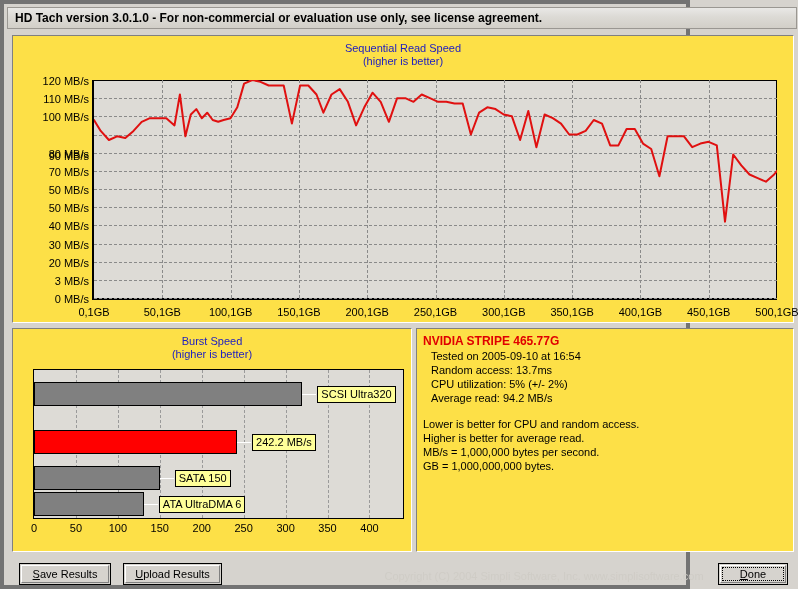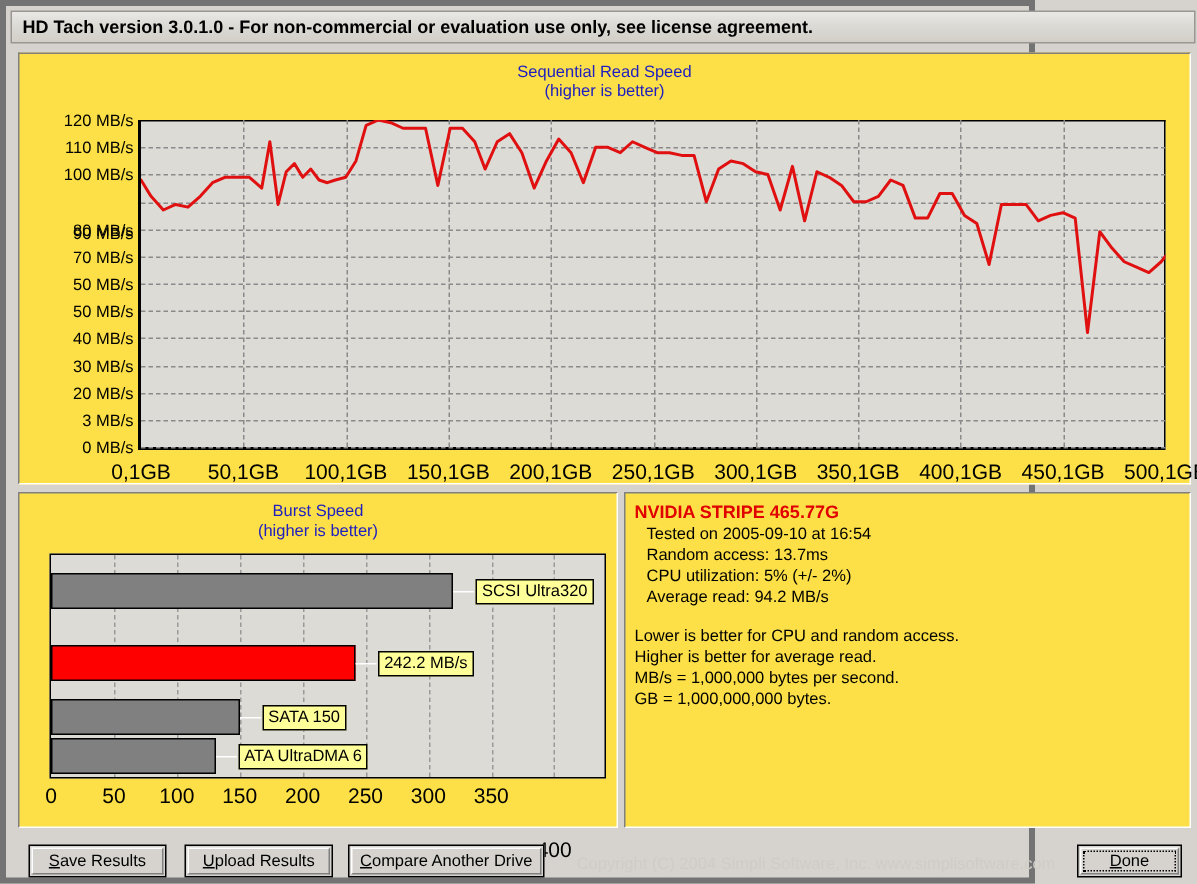--- a/index.html
+++ b/index.html
@@ -68,21 +68,21 @@
   #read-plot .rightrule{
     position:absolute;right:0;top:0;height:100%;width:0;border-left:1px solid #000;
   }
   .ylabel{
     position:absolute;right:0;text-align:right;font-size:11px;
     white-space:nowrap;transform:translateY(-50%);
   }
   #read-ylabels{position:absolute;left:0;top:44px;width:76px;height:220px;}
   #read-xlabels{position:absolute;left:79px;top:268px;width:690px;height:16px;}
   .xlabel{
-    position:absolute;top:0;font-size:14px;white-space:nowrap;
+    position:absolute;top:0;font-size:11px;white-space:nowrap;
     transform:translateX(-50%);
   }
   
   #burst-plot{
     position:absolute;left:20px;top:40px;width:371px;height:150px;
     background:#dddbd6;
     border:1px solid #000;
     box-sizing:border-box;
   }
   #burst-plot .vgrid{
@@ -244,21 +244,21 @@
       </div>
     <div id="burst-xlabels">
         <div class="xlabel" style="left: 1px; top: 1px;">0</div>
         <div class="xlabel" style="left: 42.9318px; top: 1px;">50</div>
         <div class="xlabel" style="left: 84.8636px; top: 1px;">100</div>
         <div class="xlabel" style="left: 126.795px; top: 1px;">150</div>
         <div class="xlabel" style="left: 168.727px; top: 1px;">200</div>
         <div class="xlabel" style="left: 210.659px; top: 1px;">250</div>
         <div class="xlabel" style="left: 252.591px; top: 1px;">300</div>
         <div class="xlabel" style="left: 294.523px; top: 1px;">350</div>
-        <div class="xlabel" style="left: 336.455px; top: 1px; margin-top: 36px;">400</div>
+        <div class="xlabel" style="left: 336.455px; top: 1px;">400</div>
       </div>
   </div>
 
   <div class="panel" id="info-panel">
     <div id="info-inner">
       <div class="drive-name">NVIDIA STRIPE 465.77G</div>
       <div class="info-line">Tested on 2005-09-10 at 16:54</div>
       <div class="info-line">Random access: 13.7ms</div>
       <div class="info-line">CPU utilization: 5% (+/- 2%)</div>
       <div class="info-line">Average read: 94.2 MB/s</div>
@@ -273,24 +273,20 @@
   <div class="btn" id="btn-save" style="left:15px;top:559px;width:92px;">
     <div class="inner"></div>
     <span class="lbl"><u>S</u><span>ave Results</span></span>
   </div>
 
   <div class="btn" id="btn-upload" style="left:119px;top:559px;width:99px;text-align:center;">
     <div class="inner"></div>
     <span class="lbl"><u>U</u><span>pload Results</span></span>
   </div>
 
-  <div class="btn" id="btn-compare" style="left:228px;top:559px;width:131px;">
-    <div class="inner"></div>
-    <span class="lbl"><u>C</u><span>ompare Another Drive</span></span>
-  </div>
 
   <div class="copyright">Copyright (C) 2004 Simpli Software, Inc. www.simplisoftware.com</div>
 
   <div class="btn default" id="btn-done" style="left:714px;top:559px;width:70px;">
     <div class="inner"></div>
     <div class="focusrect"></div>
     <span class="lbl"><u>D</u><span>one</span></span>
   </div>
 
 </div>

